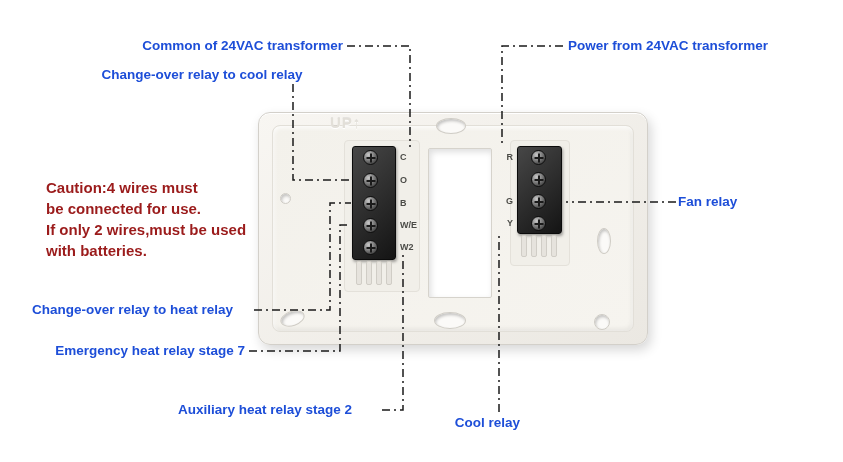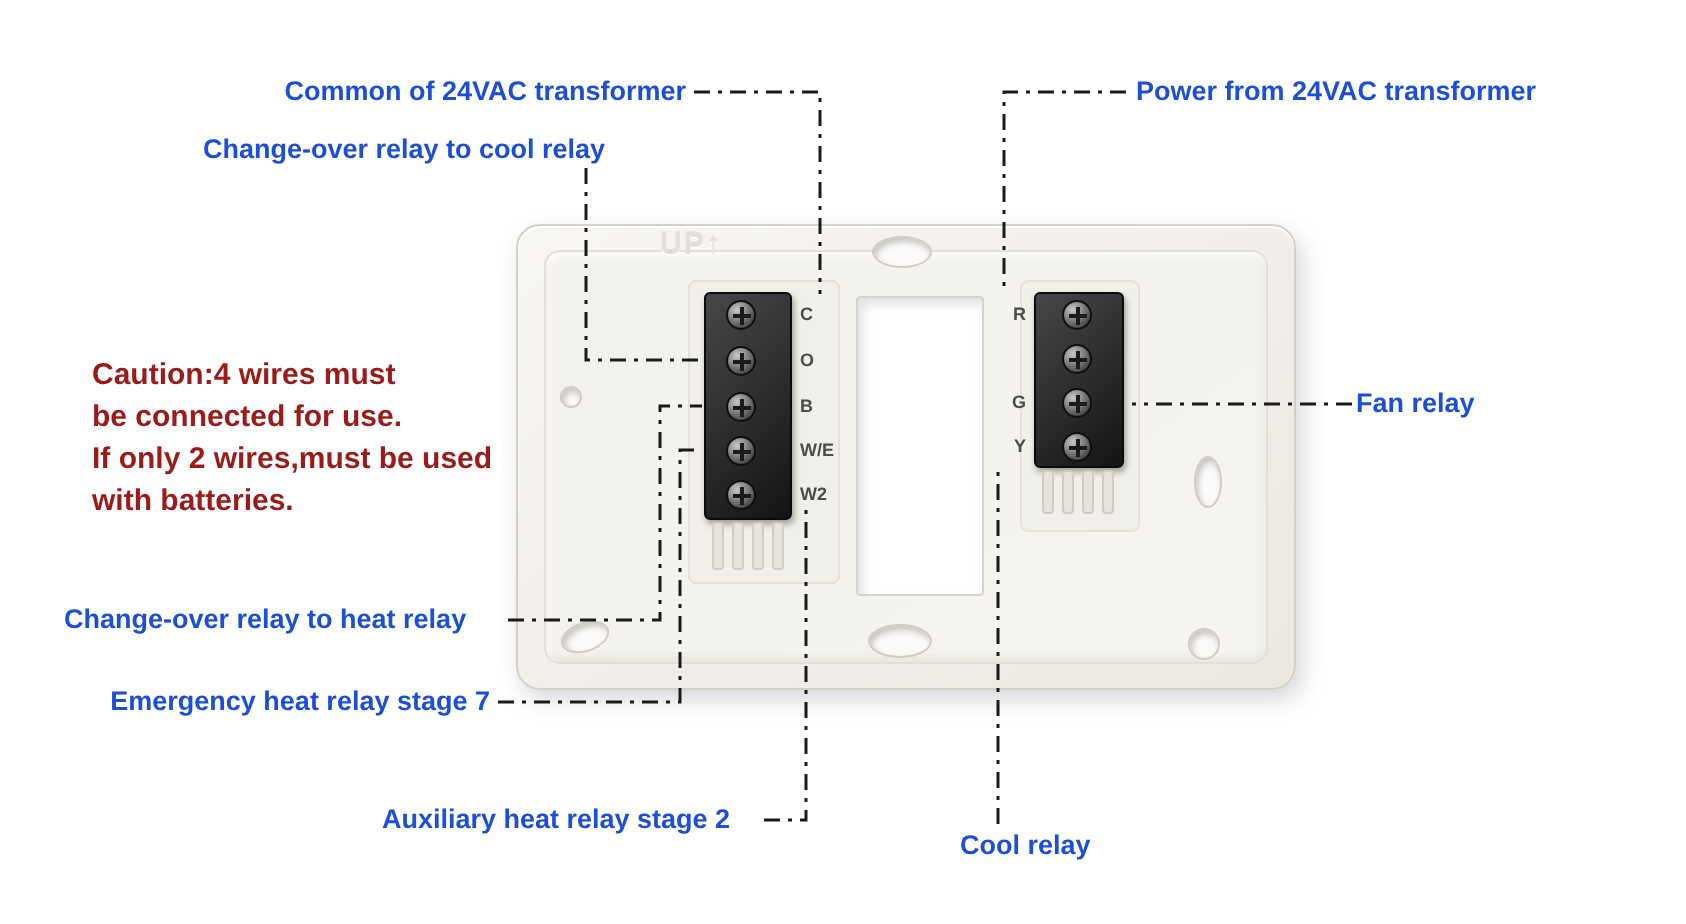--- a/index.html
+++ b/index.html
@@ -102,22 +102,22 @@
       <polyline points="499,412 499,236"></polyline>
     </g>
   </svg>
 
   <div class="callout" style="left:125px;top:38px;width:218px;text-align:right;">Common of 24VAC transformer</div>
   <div class="callout" style="left:95px;top:67px;width:214px;text-align:center;">Change-over relay to cool relay</div>
   <div class="callout" style="left:568px;top:38px;">Power from  24VAC transformer</div>
   <div class="callout" style="left:678px;top:194px;">Fan relay</div>
   <div class="callout" style="left:32px;top:302px;width:218px;text-align:left;">Change-over relay to heat relay</div>
   <div class="callout" style="left:45px;top:343px;width:200px;text-align:right;">Emergency heat relay stage 7</div>
-  <div class="callout" style="left:178px;top:402px;width:200px;text-align:center;">Auxiliary heat relay stage 2</div>
-  <div class="callout" style="left:480px;top:415px;width:80px;text-align:left;">Cool relay</div>
+  <div class="callout" style="left:178px;top:402px;width:200px;text-align:left;">Auxiliary heat relay stage 2</div>
+  <div class="callout" style="left:440px;top:415px;width:80px;text-align:right;">Cool relay</div>
 
   <div class="caution">
     <div>Caution:4 wires must</div>
     <div>be connected for use.</div>
     <div>If only 2 wires,must be used</div>
     <div>with batteries.</div>
   </div>
 
 </div>
 

